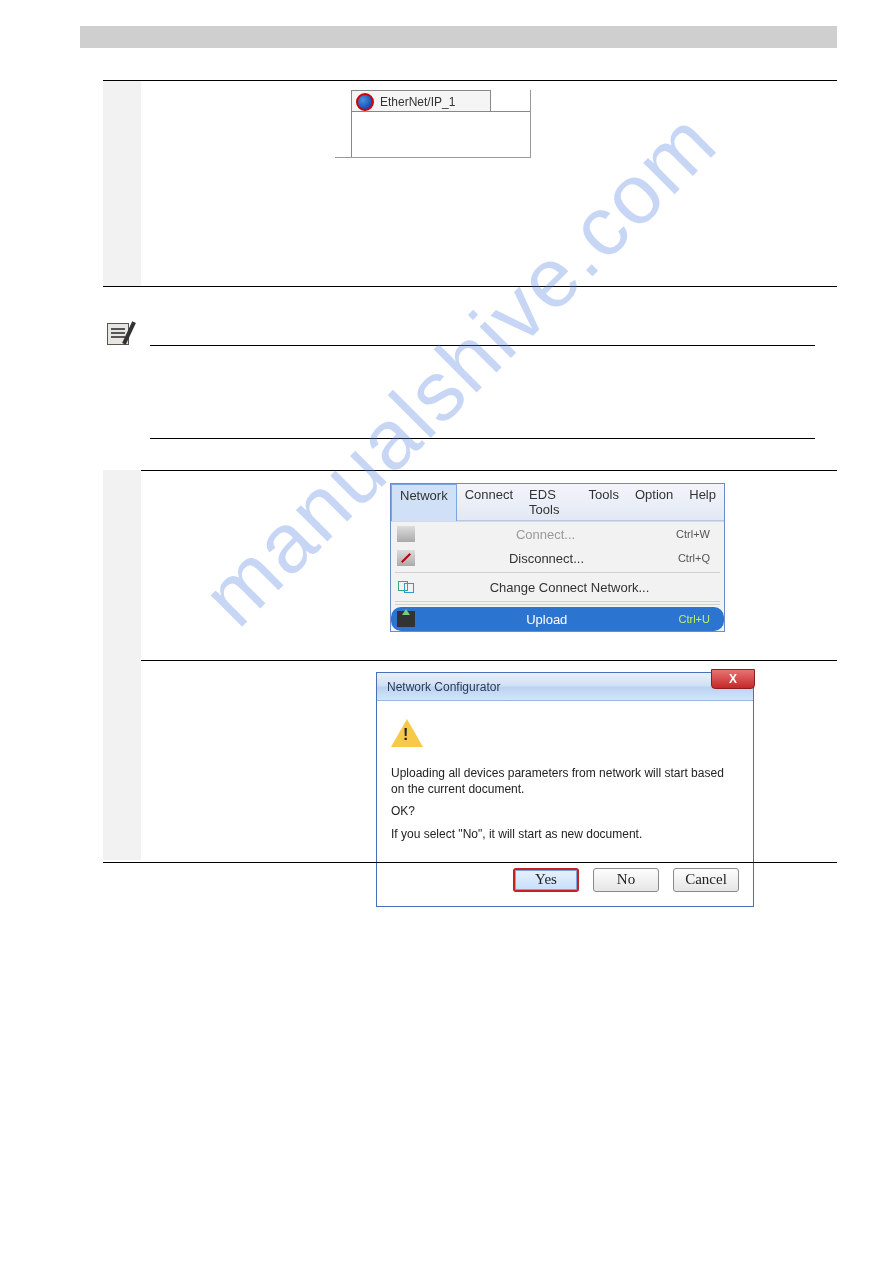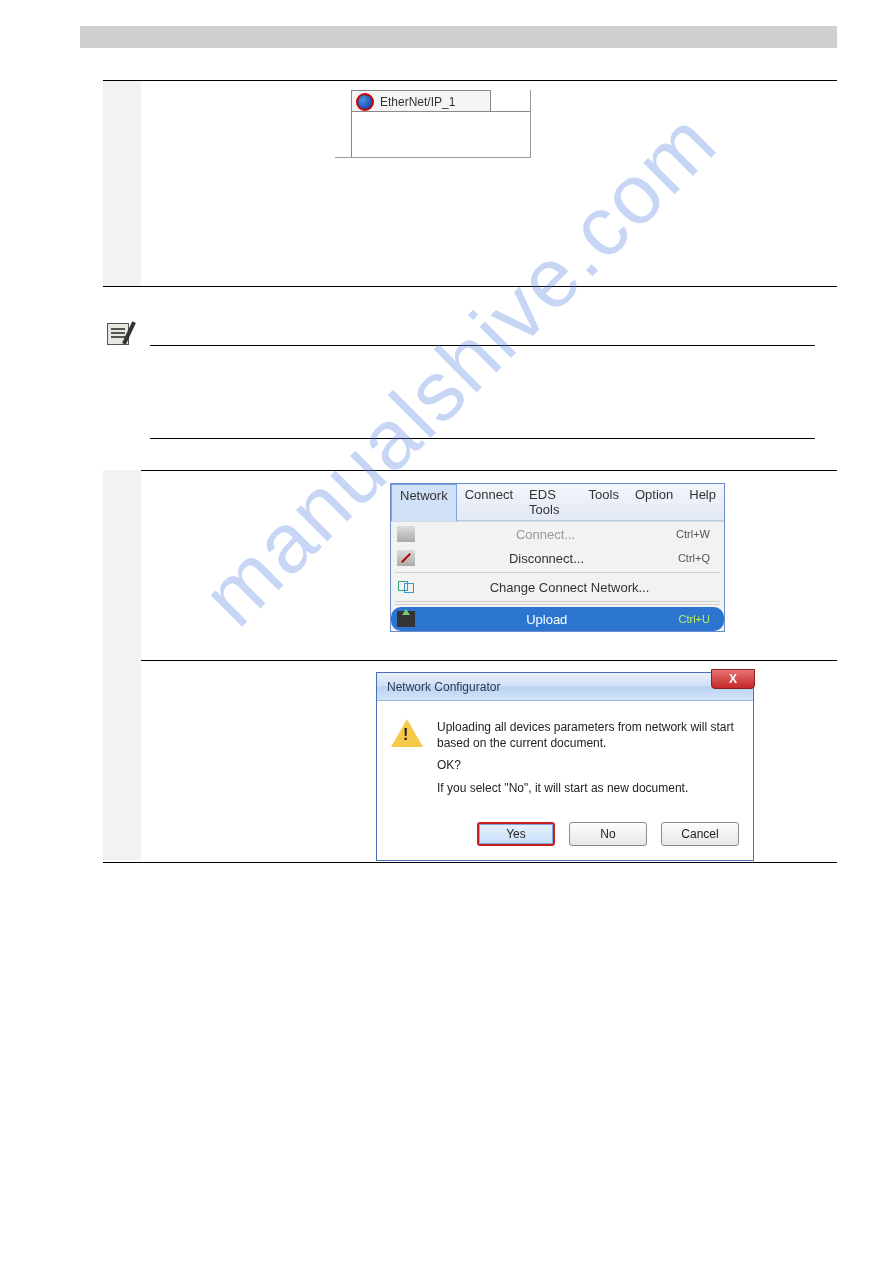--- a/index.html
+++ b/index.html
@@ -266,20 +266,21 @@
     align-items: center;
     justify-content: center;
     font-weight: bold;
     font-size: 12px;
   }
   .dialog-body {
     display: flex;
     padding: 18px 14px 10px 14px;
     gap: 14px;
     background: #fff;
+    flex-direction: column;
   }
   .dialog-body .warn-ico {
     width: 32px;
     height: 32px;
     flex-shrink: 0;
     position: relative;
   }
   .warn-tri {
     width: 0; height: 0;
     border-left: 16px solid transparent;
@@ -302,27 +303,27 @@
   }
   .dialog-text p { margin-bottom: 6px; }
   .dialog-buttons {
     display: flex;
     justify-content: flex-end;
     gap: 14px;
     padding: 10px 14px 14px 14px;
     background: #fff;
   }
   .dlg-btn {
-    width: 78px;
+    width: 66px;
     height: 24px;
     border: 1px solid #8a8a8a;
     border-radius: 3px;
     background: linear-gradient(#fdfdfd, #e6e6e6);
-    font-family: Liberation Sans, sans-serif;
-    font-size: 12px;
+    font-family: Liberation Serif, serif;
+    font-size: 15px;
     color: #222;
     cursor: default;
   }
   .dlg-btn.yes {
     border: 2px solid #c62020;
     background: linear-gradient(#e8f1fb, #c7dffa);
     box-shadow: 0 0 0 1px #7ba7e0 inset;
   }
 
   

